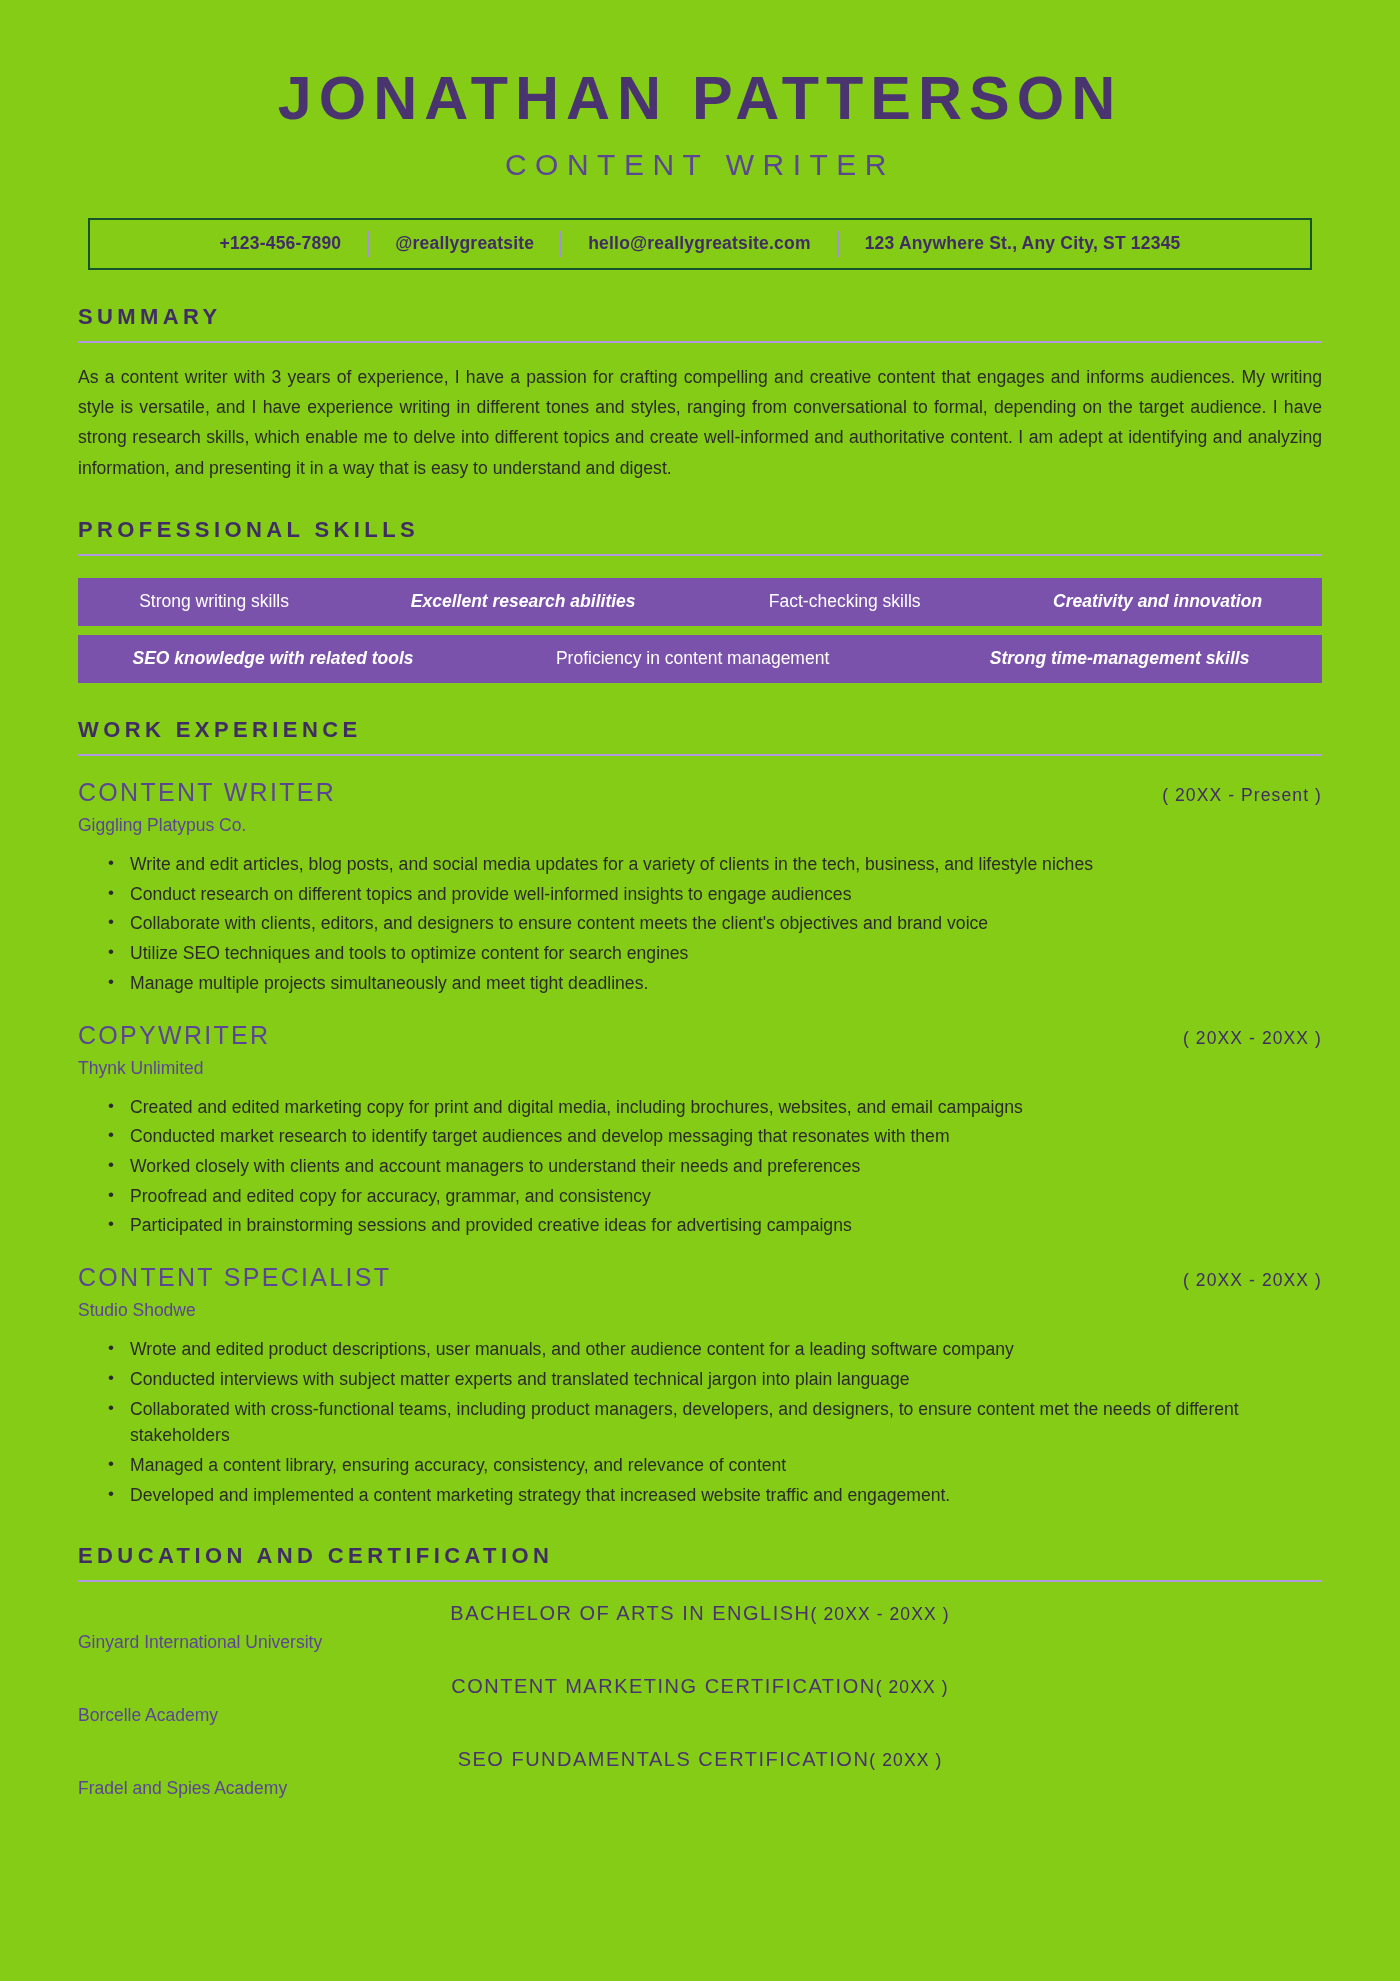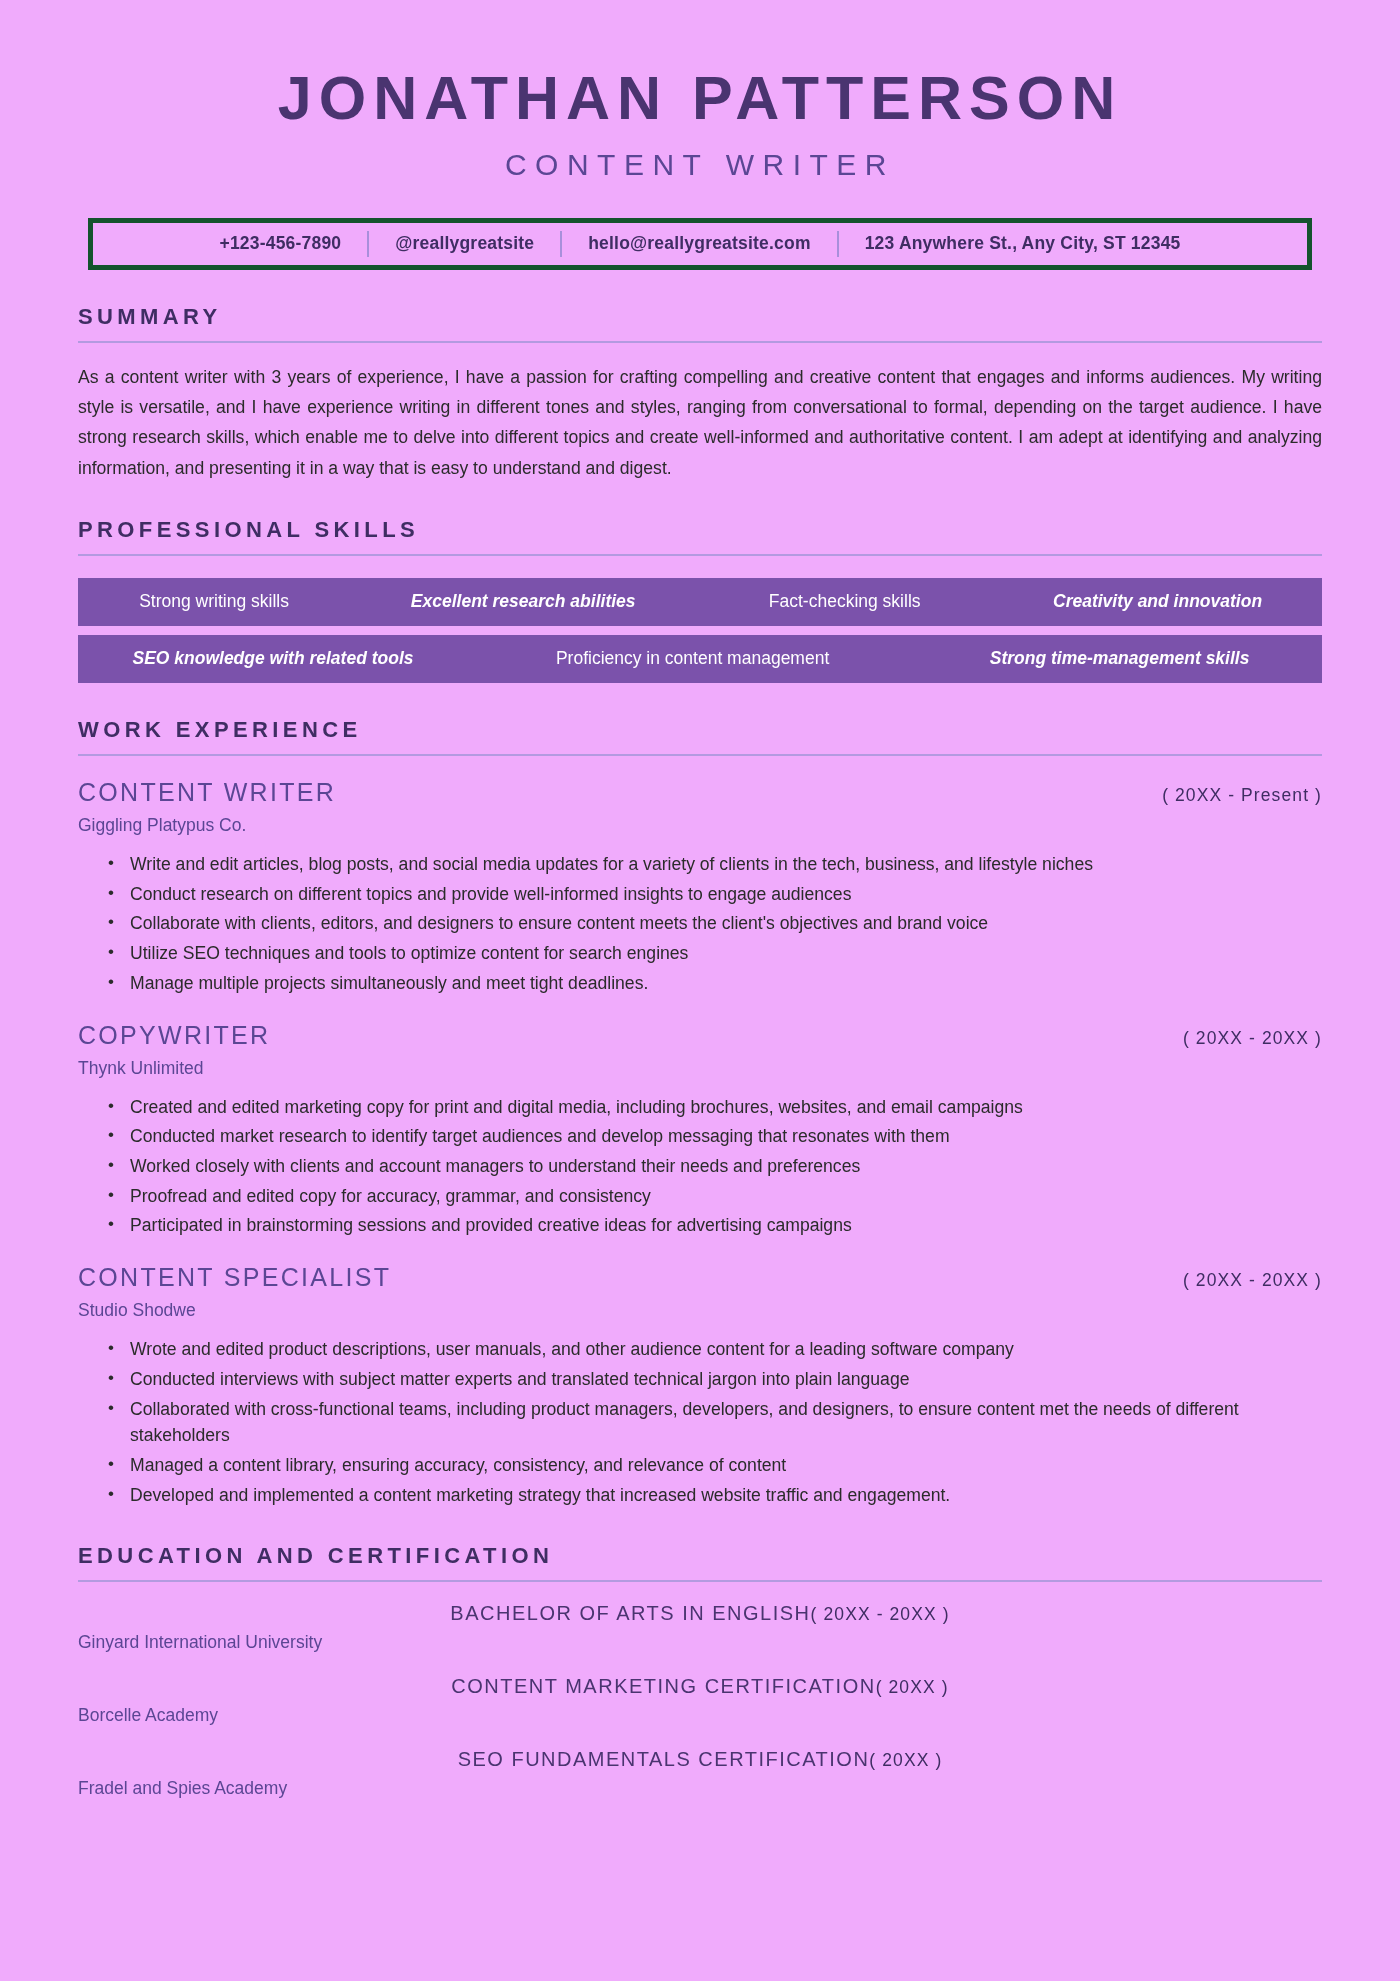--- a/index.html
+++ b/index.html
@@ -7,21 +7,21 @@
   body {
     width: 1400px;
     min-height: 1981px;
     background: #ffffff;
     font-family: "Liberation Sans", sans-serif;
     color: #333333;
   }
   .page {
     width: 1400px;
     min-height: 1981px;
-    background: #f0abfc;
+    background: #84cc16;
     padding: 52px 78px 40px 78px;
   }
 
   
   .name {
     text-align: center;
     font-family: "Liberation Sans", sans-serif;
     font-size: 61px;
     font-weight: 700;
     letter-spacing: 7px;
@@ -35,21 +35,21 @@
     font-size: 30px;
     font-weight: 400;
     letter-spacing: 8.5px;
     color: #5b4694;
     margin: 16px 0 0 0;
   }
 
   
   .contact-bar {
     margin: 36px 10px 0 10px;
-    border: 5px solid #14532d;
+    border: 2px solid #14532d;
     height: 52px;
     display: flex;
     align-items: center;
     justify-content: center;
     padding: 0 14px;
   }
   .contact-item {
     font-size: 17.5px;
     font-weight: 700;
     color: #3f2d63;

